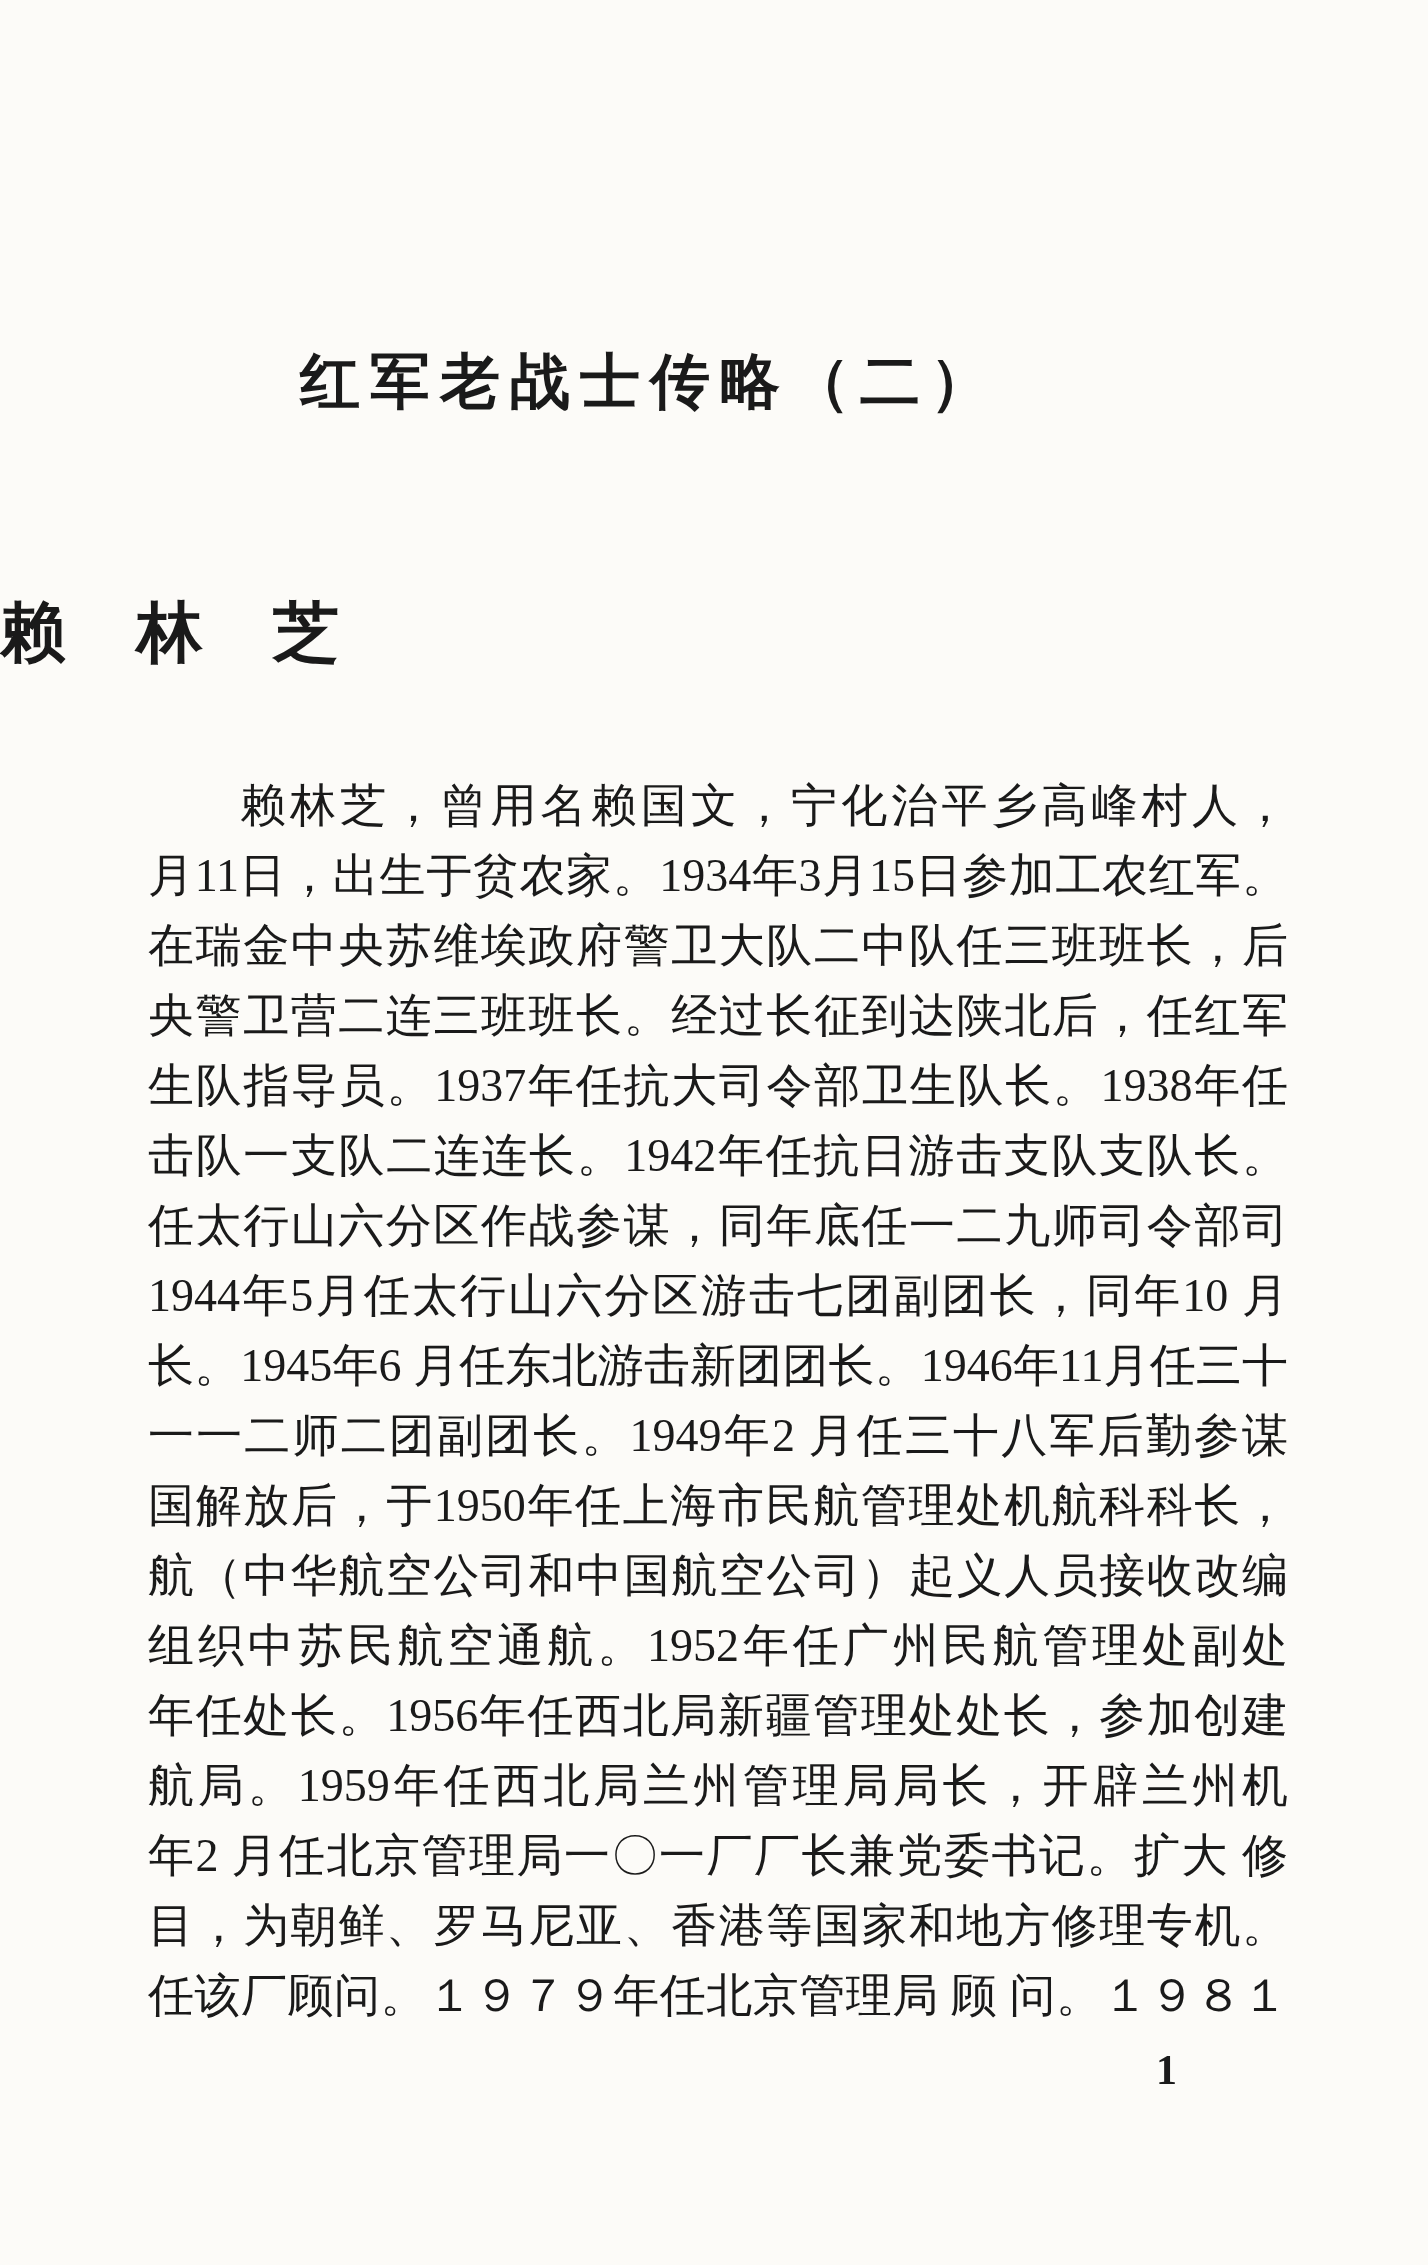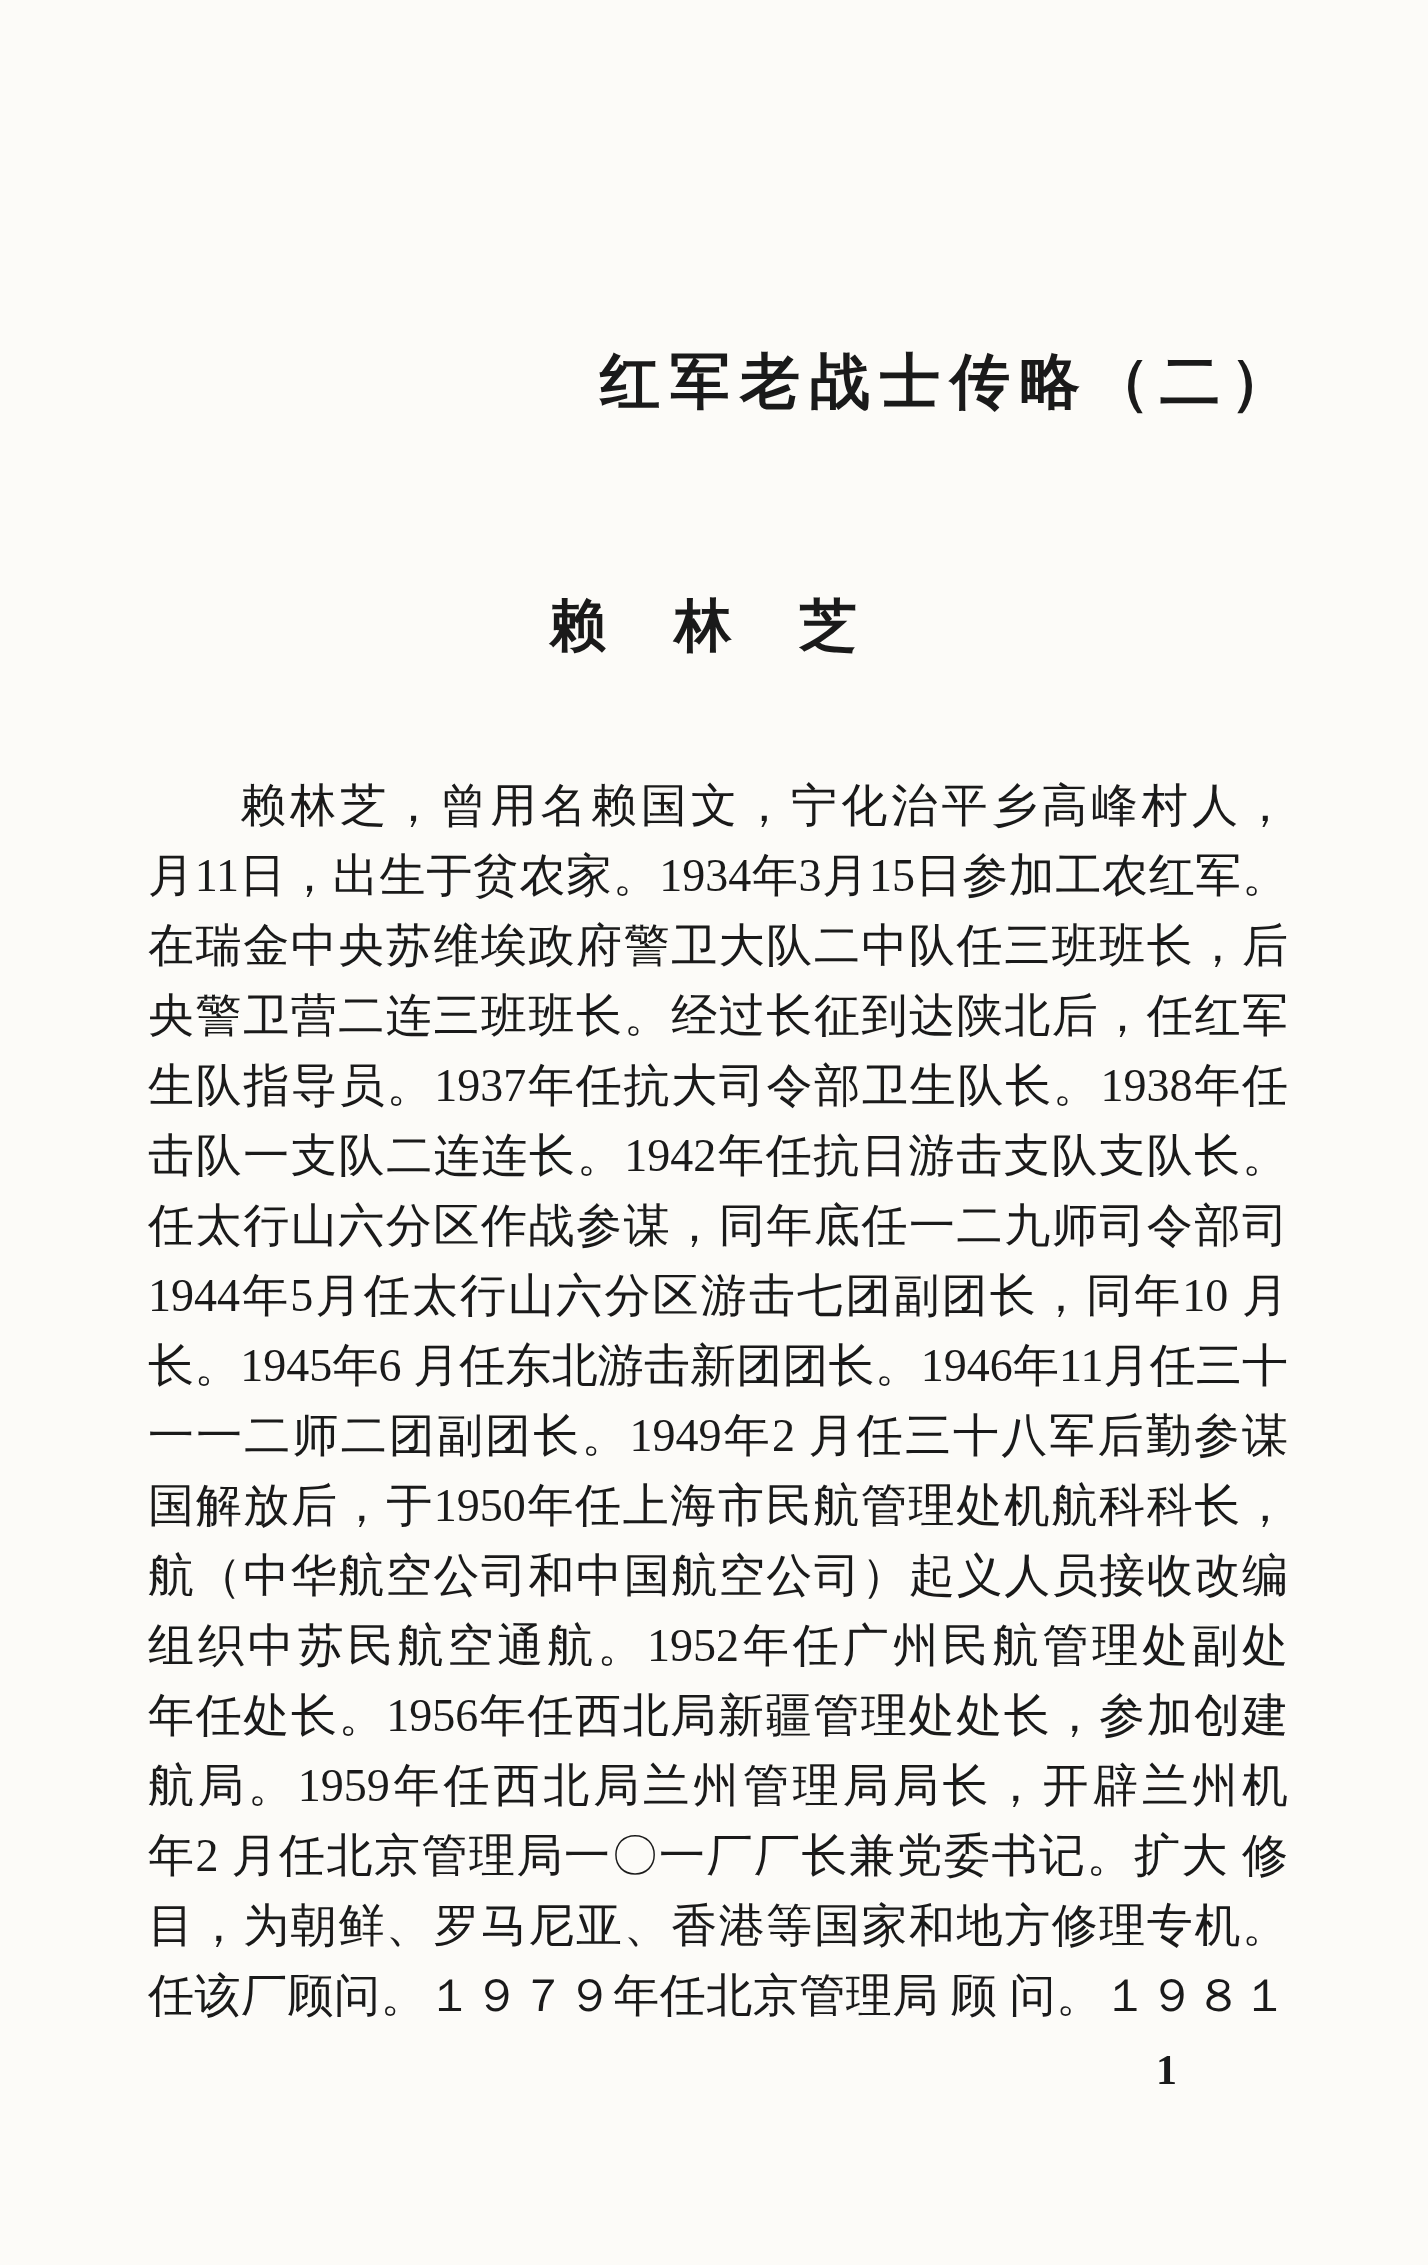--- a/index.html
+++ b/index.html
@@ -16,21 +16,21 @@
     color: #1a1a1a;
     font-family: "Liberation Serif", "DejaVu Serif", serif;
     overflow: hidden;
   }
   .title {
     position: absolute;
     top: 342px;
     left: 0;
     width: 1300px;
     margin: 0;
-    text-align: right;
+    text-align: center;
     font-size: 60px;
     font-weight: bold;
     letter-spacing: 10px;
     white-space: nowrap;
   }
   .compiler {
     position: absolute;
     top: 496px;
     left: 6px;
     width: 1416px;
@@ -39,22 +39,22 @@
     font-weight: bold;
     letter-spacing: 7px;
     word-spacing: 16px;
     white-space: nowrap;
   }
   .subject {
     position: absolute;
     top: 588px;
     left: 0;
     width: 1416px;
-    text-align: center;
-    font-size: 57px;
+    text-align: left;
+    font-size: 66px;
     font-weight: bold;
     letter-spacing: 10px;
     word-spacing: 34px;
     white-space: nowrap;
   }
   .body-text {
     position: absolute;
     top: 771px;
     left: 148px;
     width: 1140px;

